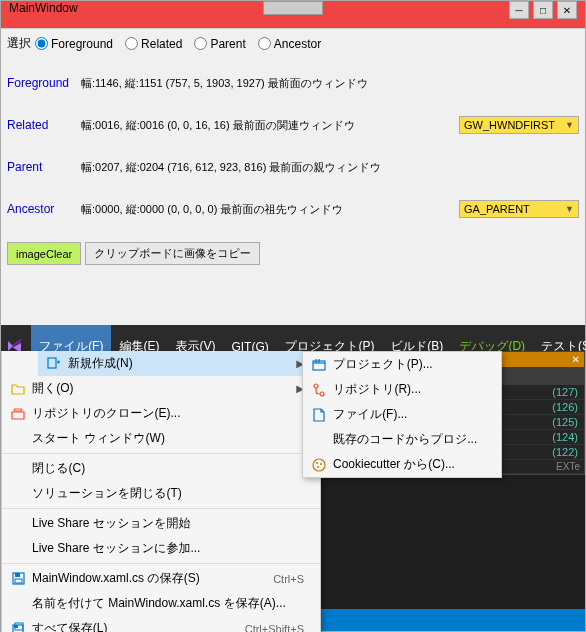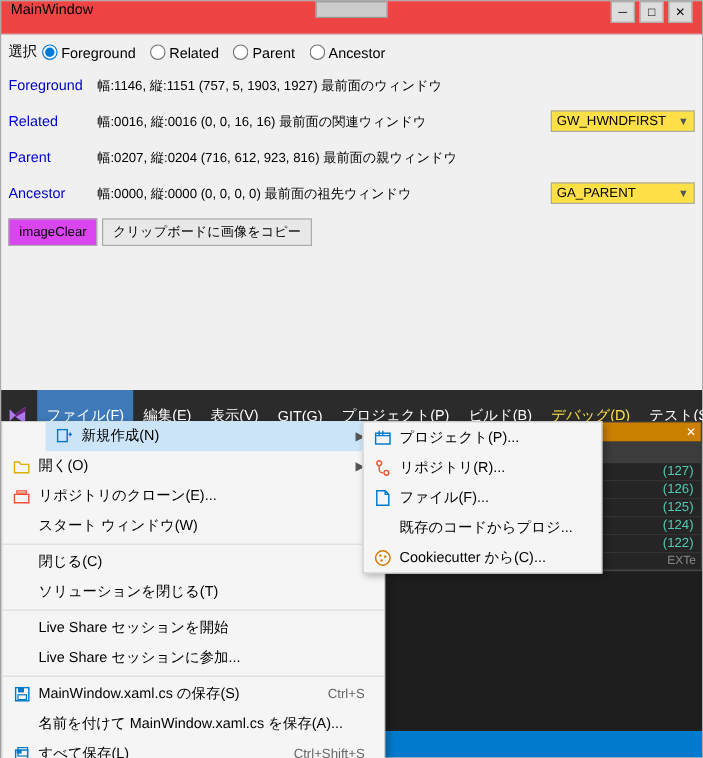--- a/index.html
+++ b/index.html
@@ -55,21 +55,21 @@
       background: #ccc;
       border: 1px solid #999;
     }
 
     
     .content-area {
       flex: 1;
       display: flex;
       flex-direction: column;
       padding: 6px;
-      gap: 8px;
+      gap: 20px;
     }
 
     
     .selection-row {
       display: flex;
       align-items: center;
       gap: 4px;
     }
     .selection-label {
       font-size: 12px;
@@ -125,21 +125,21 @@
       color: #555;
     }
 
     
     .button-row {
       display: flex;
       gap: 4px;
       margin-top: 2px;
     }
     .btn-clear {
-      background: #d946ef;
+      background: #bef264;
       border: 1px solid #aaa;
       padding: 3px 8px;
       font-size: 11px;
       cursor: pointer;
     }
     .btn-copy {
       background: #e8e8e8;
       border: 1px solid #aaa;
       padding: 3px 8px;
       font-size: 11px;
@@ -350,21 +350,21 @@
       </div>
       <div class="vs-menu-item">
         <span>GIT(G)</span>
       </div>
       <div class="vs-menu-item">
         <span>プロジェクト(P)</span>
       </div>
       <div class="vs-menu-item">
         <span>ビルド(B)</span>
       </div>
-      <div class="vs-menu-item" style="color:#fde047;">
+      <div class="vs-menu-item" style="color:#84cc16;">
         <span>デバッグ(D)</span>
       </div>
       <div class="vs-menu-item">
         <span>テスト(S)</span>
       </div>
 
     </div>
 
     <div style="position:absolute; left:0; top:26px; right:0; bottom:0; background:#1e1e1e; display:flex;">
 

